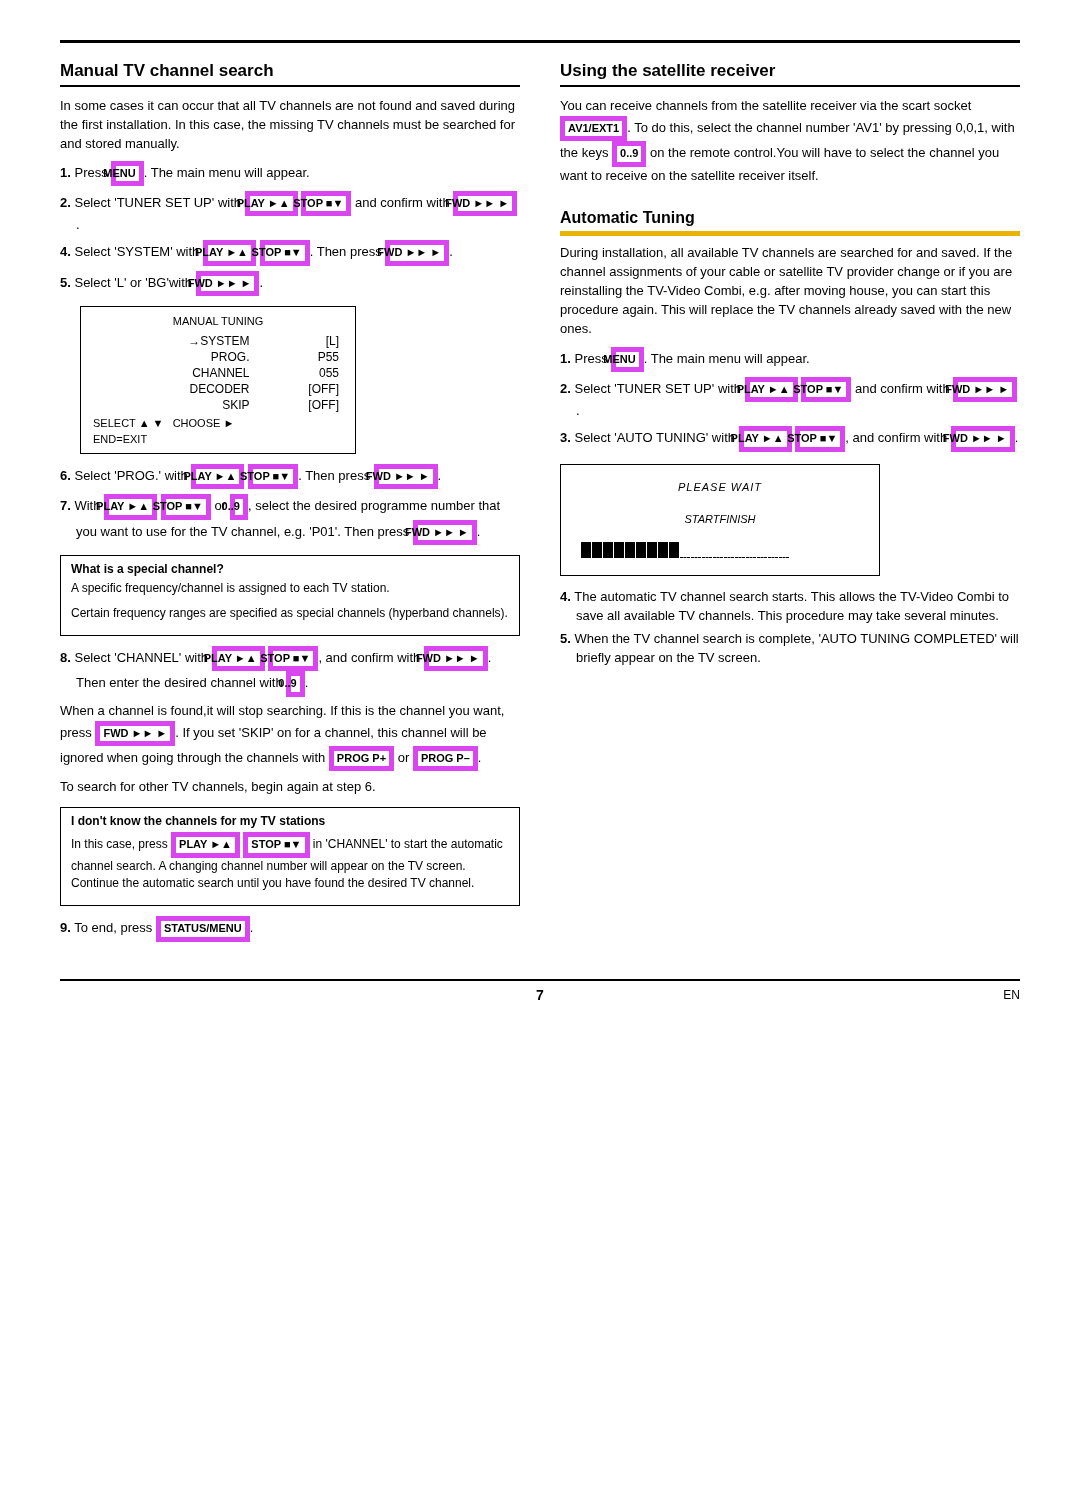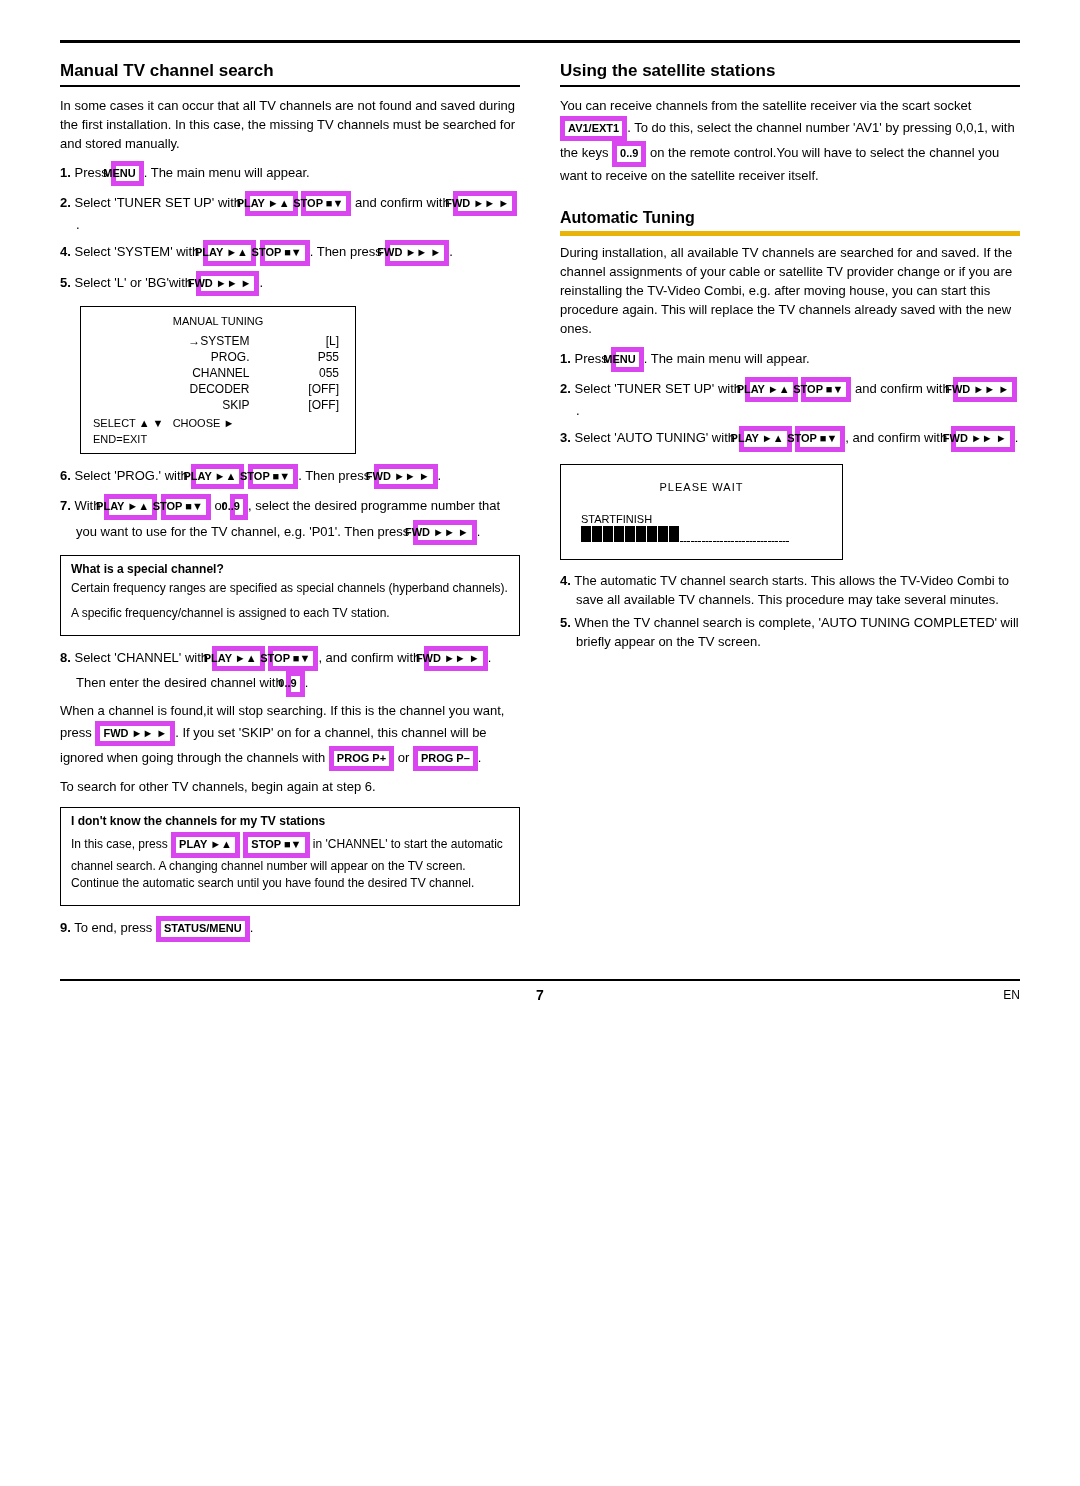--- a/index.html
+++ b/index.html
@@ -81,34 +81,35 @@
       font-size: 12px;
     }
     .note-box .note-title {
       font-weight: bold;
       margin-bottom: 4px;
     }
     .progress-box {
       border: 1px solid #000;
       padding: 16px 20px;
       margin: 12px 0 12px 0;
-      width: 283px;
-      font-size: 12px;
+      width: 320px;
+      font-size: 12px;
+      font-style: italic;
     }
     .progress-box .pw-label {
       text-align: center;
       font-size: 11px;
       letter-spacing: 1px;
       margin-bottom: 20px;
     }
     .progress-bar-row {
       display: flex;
-      justify-content: flex-start;
-      font-size: 11px;
-      margin-bottom: 0;
+      justify-content: center;
+      font-size: 11px;
+      margin-bottom: 16px;
     }
     .progress-bar {
       display: flex;
       align-items: center;
       height: 18px;
     }
     .progress-filled {
       display: flex;
     }
     .progress-filled span {
@@ -220,22 +221,22 @@
         Select 'PROG.' with <span class="kbd">PLAY ►▲</span> <span class="kbd">STOP ■▼</span>. Then press <span class="kbd">FWD ►► ►</span>.
       </li>
       <li>
         <span class="step-num">7.</span>
         With <span class="kbd">PLAY ►▲</span> <span class="kbd">STOP ■▼</span> or <span class="kbd">0..9</span>, select the desired programme number that you want to use for the TV channel, e.g. 'P01'. Then press <span class="kbd">FWD ►► ►</span>.
       </li>
     </ol>
 
     <div class="note-box">
       <div class="note-title">What is a special channel?</div>
+      <p>A specific frequency/channel is assigned to each TV station.</p>
       <p>Certain frequency ranges are specified as special channels (hyperband channels).</p>
-      <p>A specific frequency/channel is assigned to each TV station.</p>
     </div>
 
     <ol>
       <li>
         <span class="step-num">8.</span>
         Select 'CHANNEL' with <span class="kbd">PLAY ►▲</span> <span class="kbd">STOP ■▼</span>, and confirm with <span class="kbd">FWD ►► ►</span>. Then enter the desired channel with <span class="kbd">0..9</span>.
       </li>
     </ol>
 
     <p>
@@ -250,21 +251,21 @@
       </p>
     </div>
 
     <p style="margin-top:10px;">
       <span class="step-num">9.</span>
       To end, press <span class="kbd">STATUS/MENU</span>.
     </p>
   </div>
 
   <div class="col-right">
-    <h2>Using the satellite stations</h2>
+    <h2>Using the satellite receiver</h2>
 
     <p>
       You can receive channels from the satellite receiver via the scart socket <span class="kbd">AV1/EXT1</span>.
       To do this, select the channel number 'AV1' by pressing 0,0,1, with the keys <span class="kbd">0..9</span> on the remote control.You will have to select the channel you want to receive on the satellite receiver itself.
     </p>
 
     <div class="section-h3" style="margin-top:24px;">Automatic Tuning</div>
 
     <p>During installation, all available TV channels are searched for and saved. If the channel assignments of your cable or satellite TV provider change or if you are reinstalling the TV-Video Combi, e.g. after moving house, you can start this procedure again. This will replace the TV channels already saved with the new ones.</p>
 

